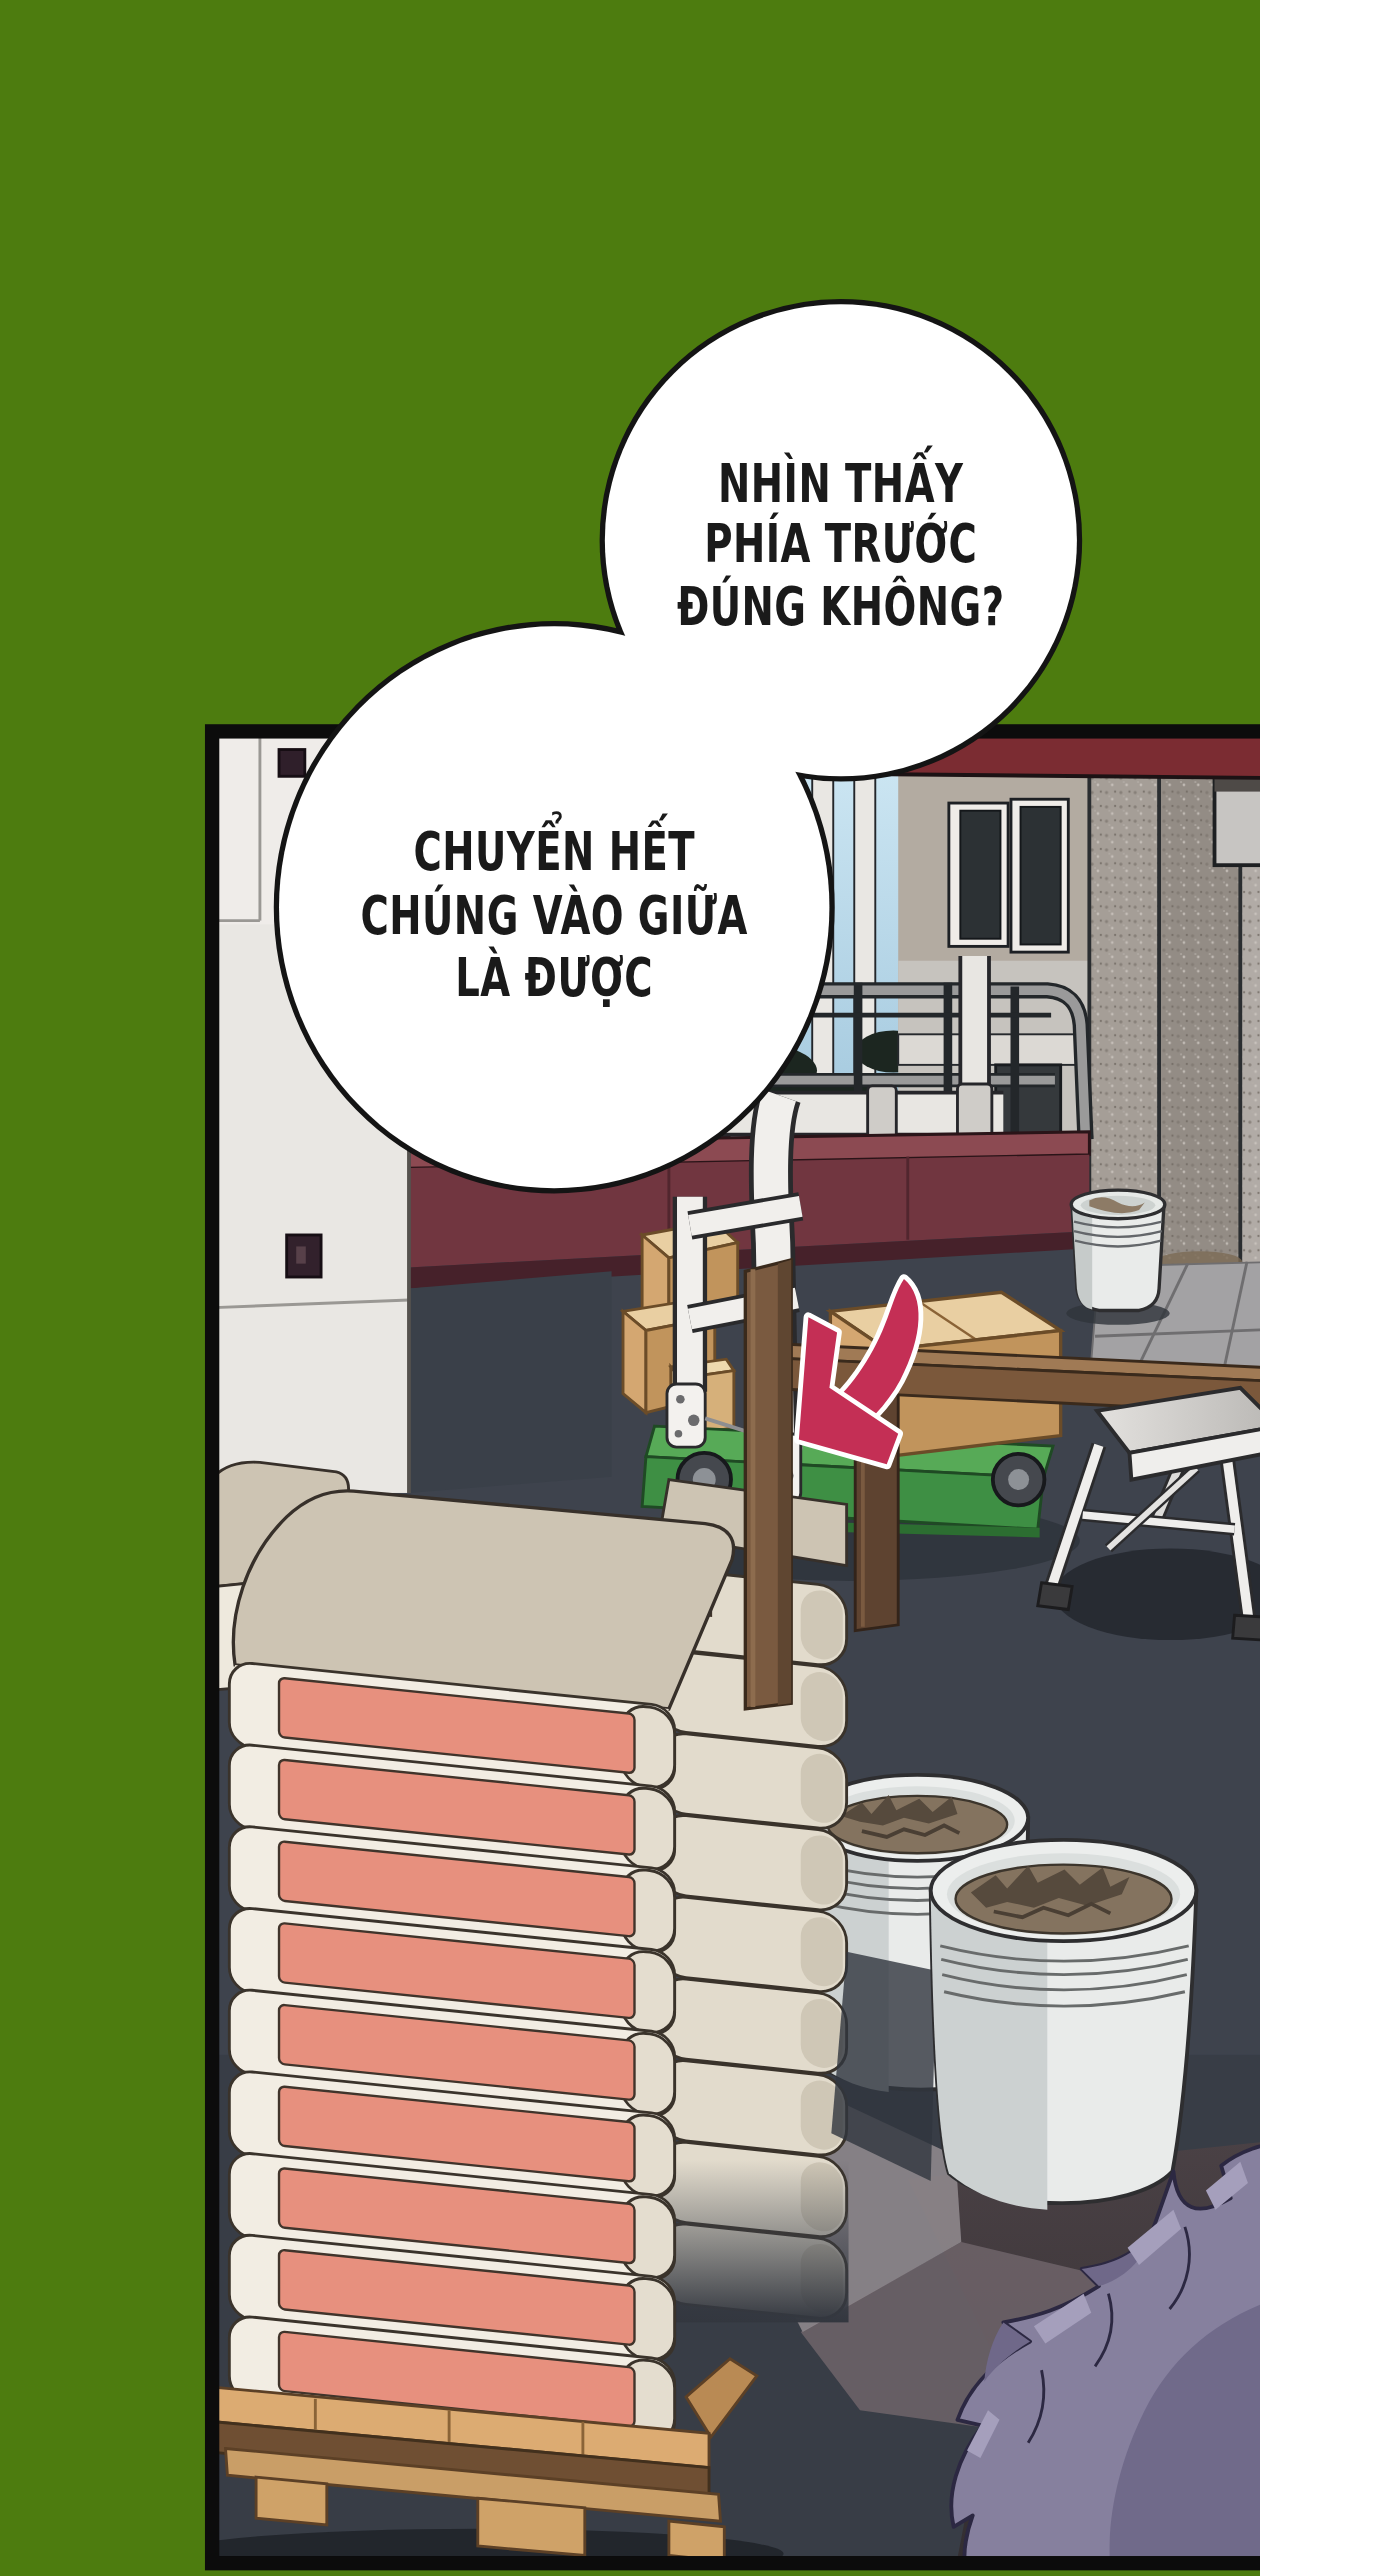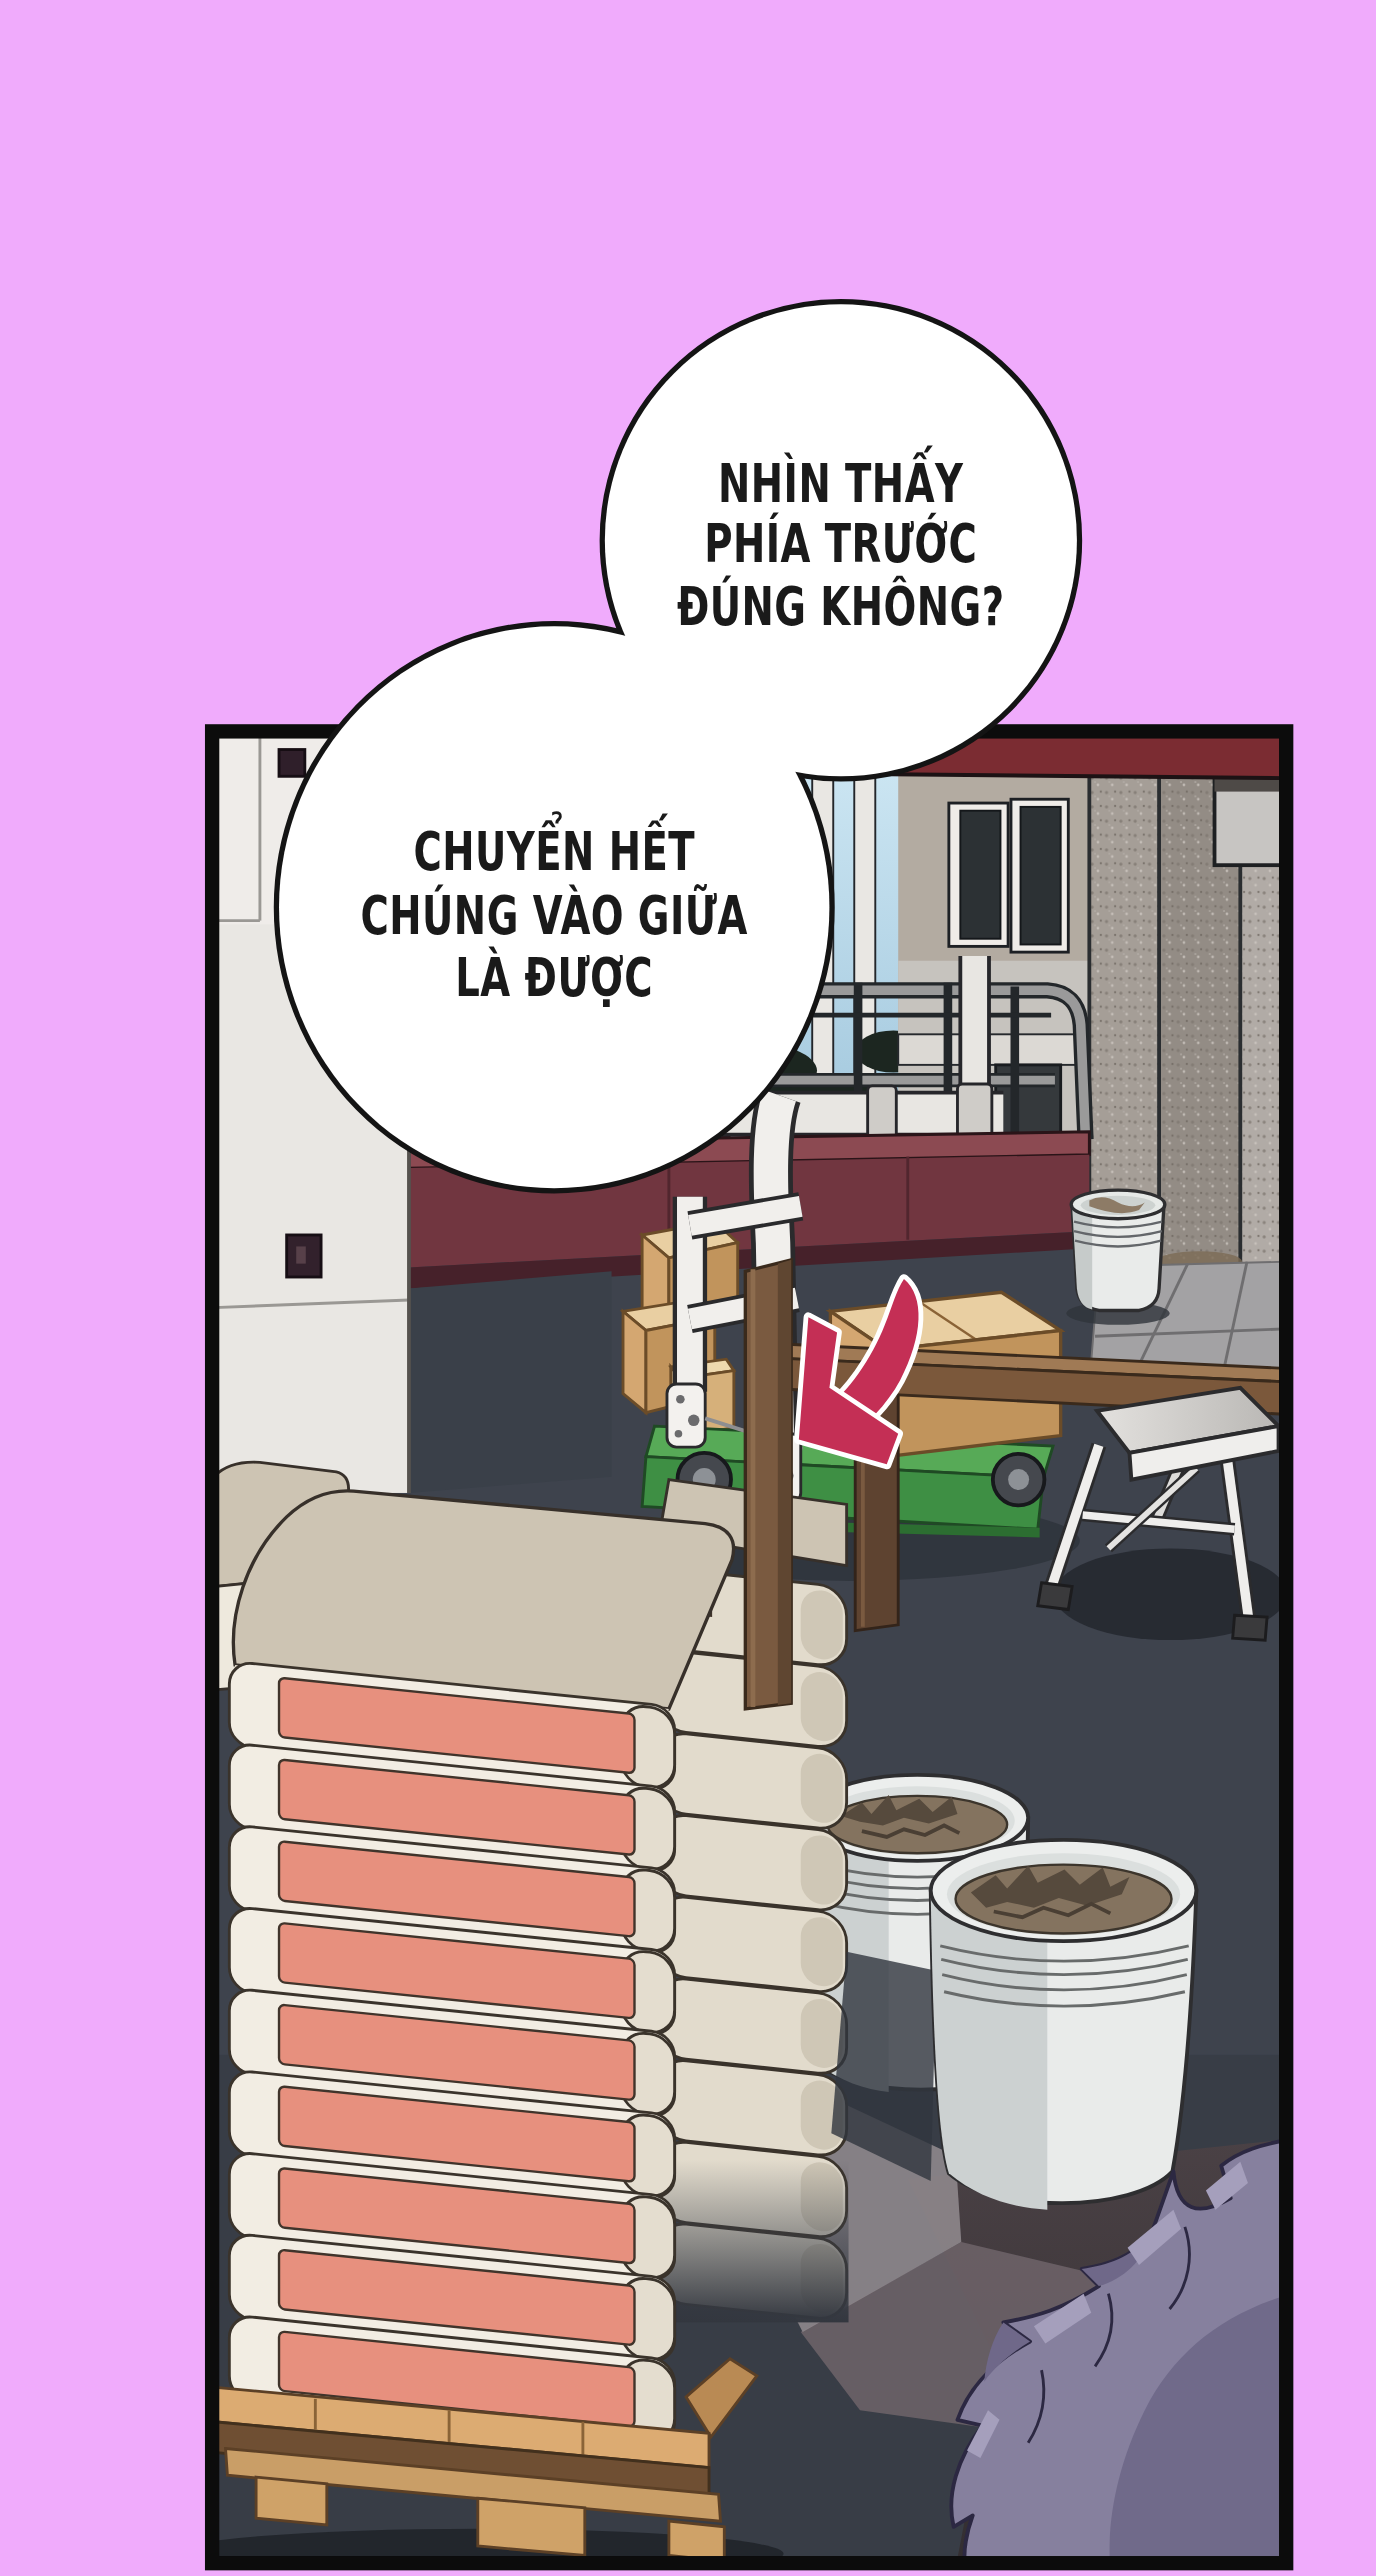--- a/index.html
+++ b/index.html
@@ -1,16 +1,16 @@
 <!DOCTYPE html>
 <html><head>
 <meta charset="utf-8">
 <style>
   html,body{margin:0;padding:0;background:#ffffff;}
-  .page{position:relative;width:1376px;height:2576px;background:#f0abfc;overflow:hidden;
+  .page{position:relative;width:1260px;height:2576px;background:#4d7c0f;overflow:hidden;
         font-family:"DejaVu Sans","Liberation Sans",sans-serif;}
   svg{position:absolute;left:0;top:0;}
   .bubble-text{font-family:"DejaVu Sans","Liberation Sans",sans-serif;font-weight:700;fill:#1a1a1a;
                text-anchor:middle;letter-spacing:.5px;}
 </style>
 </head>
 <body>
 
 <div class="page">
 <svg width="1376" height="2576" viewBox="0 0 1440 2695">

